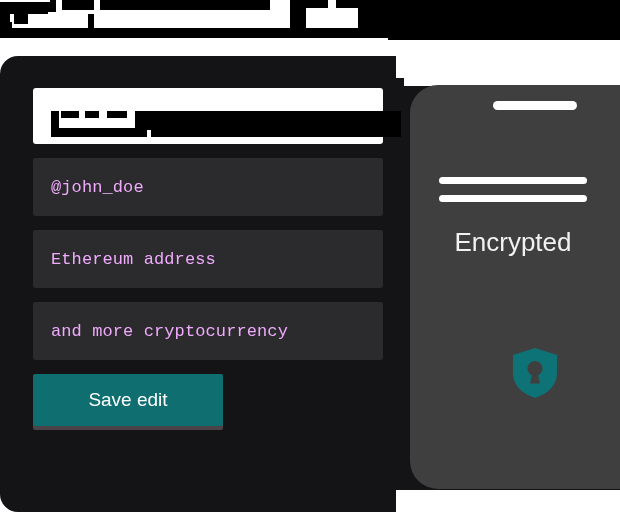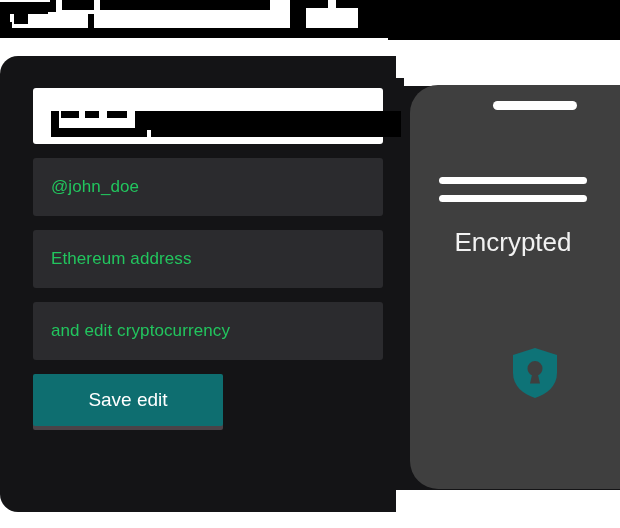--- a/index.html
+++ b/index.html
@@ -108,22 +108,22 @@
     background: #2b2b2e;
     border-radius: 3px;
     margin-bottom: 14px;
     display: flex;
     align-items: center;
     box-sizing: border-box;
     padding: 0 18px;
   }
   .field .ph {
     font-size: 17px;
-    color: #22c55e;
-    font-family: Liberation Sans, sans-serif;
+    color: #f0abfc;
+    font-family: Liberation Mono, monospace;
     letter-spacing: 0.1px;
   }
 
   
   .field.focused {
     background: #ffffff;
     height: 56px;
   }
   .field.focused .redact-val {
     position: relative;
@@ -276,21 +276,21 @@
     <div class="field">
       <span class="ph">@john_doe</span>
     </div>
 
 
     <div class="field">
       <span class="ph">Ethereum address</span>
     </div>
 
     <div class="field">
-      <span class="ph">and edit cryptocurrency</span>
+      <span class="ph">and more cryptocurrency</span>
     </div>
 
     <div class="save-wrap">
       <div class="save-shadow"></div>
       <button class="save-btn">Save edit</button>
     </div>
 
   </div>
 
   <div class="phone">

